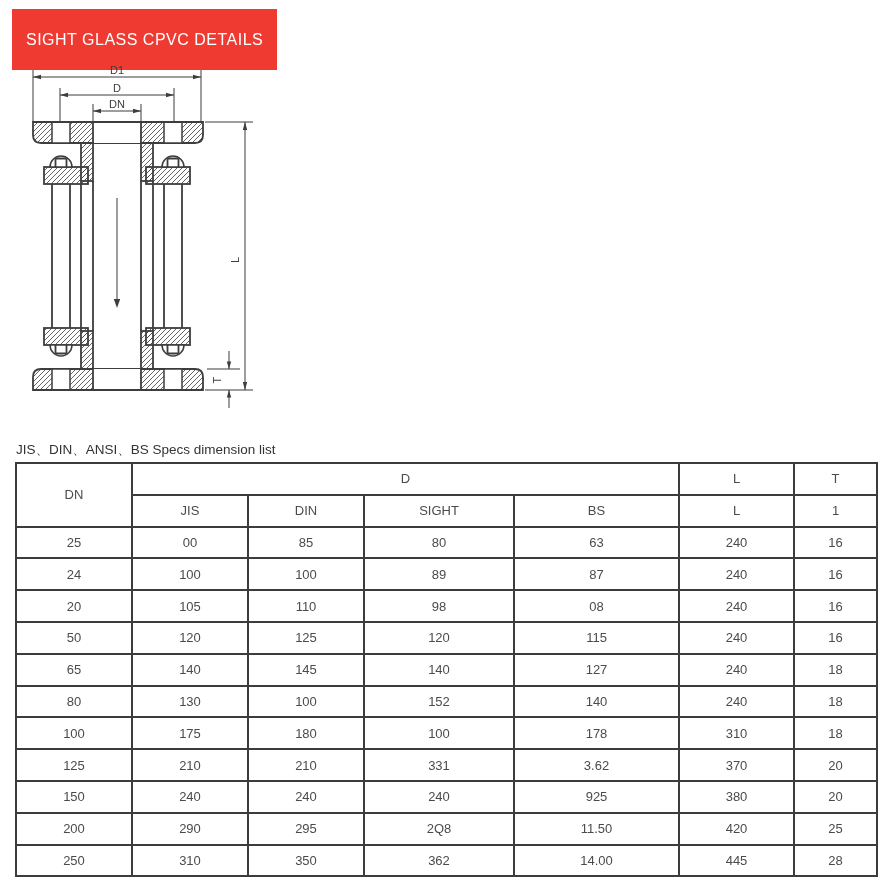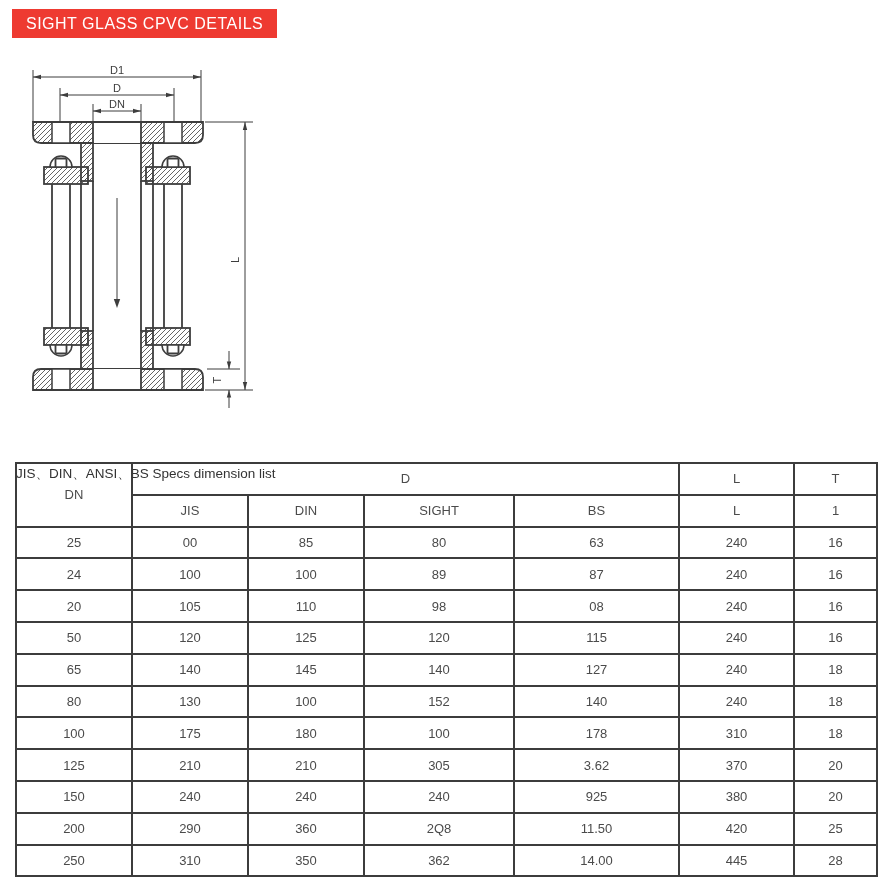--- a/index.html
+++ b/index.html
@@ -3,30 +3,30 @@
 <meta charset="utf-8">
 <style>
   html,body { margin:0; padding:0; }
   body {
     width:889px; height:887px; position:relative; background:#ffffff;
     font-family:"Liberation Sans", sans-serif; color:#4b4b4b;
     overflow:hidden;
   }
   .banner {
     position:absolute; left:12px; top:9px; height:29px;
-    display:flex; align-items:center; padding:0 14px;
+    display:flex; align-items:center; padding:16px 14px;
     background:#ee3a31; color:#ffffff; font-size:16px; letter-spacing:0.5px;
     white-space:nowrap;
   }
   #drawing {
     position:absolute; left:10px; top:58px;
   }
   .caption {
     position:absolute; left:16px; top:441px;
-    font-size:13.5px; color:#333333;margin-top:24px;
+    font-size:13.5px; color:#333333;
   }
   table.spec {
     position:absolute; left:15px; top:462px;
     border-collapse:collapse; table-layout:fixed; width:861px;
     font-size:13px; color:#4b4b4b;
   }
   table.spec th, table.spec td {
     border:2px solid #3c3c3c; text-align:center; vertical-align:middle;
     font-weight:normal; padding:0; height:29.8px; overflow:hidden;
   }
@@ -242,38 +242,38 @@
         <td>180</td>
         <td>100</td>
         <td>178</td>
         <td>310</td>
         <td>18</td>
       </tr>
       <tr>
         <td>125</td>
         <td>210</td>
         <td>210</td>
-        <td>305</td>
+        <td>331</td>
         <td>3.62</td>
         <td>370</td>
         <td>20</td>
       </tr>
       <tr>
         <td>150</td>
         <td>240</td>
         <td>240</td>
         <td>240</td>
         <td>925</td>
         <td>380</td>
         <td>20</td>
       </tr>
       <tr>
         <td>200</td>
         <td>290</td>
-        <td>360</td>
+        <td>295</td>
         <td>2Q8</td>
         <td>11.50</td>
         <td>420</td>
         <td>25</td>
       </tr>
       <tr>
         <td>250</td>
         <td>310</td>
         <td>350</td>
         <td>362</td>

